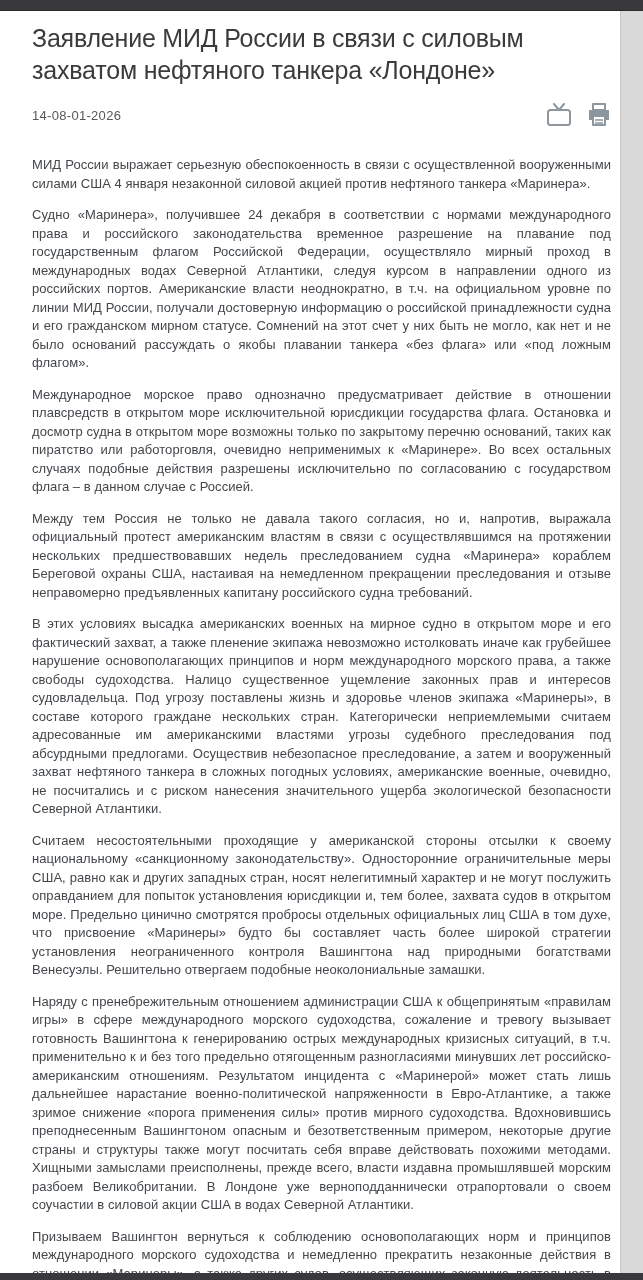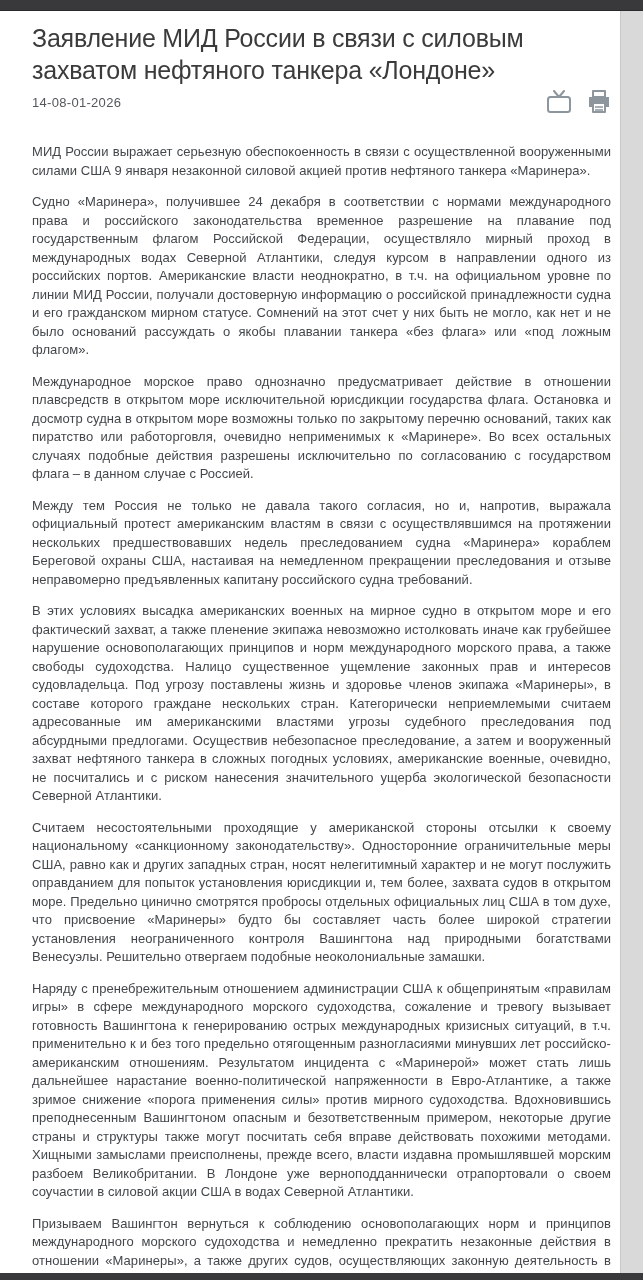--- a/index.html
+++ b/index.html
@@ -30,21 +30,21 @@
   .page-title {
     margin: 0;
     font-size: 25px;
     line-height: 1.26;
     font-weight: 500;
     color: #3b3b3b;
     letter-spacing: -0.2px;
     max-width: 560px;
   }
   .meta-row {
-    margin-top: 3px;
+    margin-top: 16px;
     display: flex;
     justify-content: space-between;
     align-items: center;
     height: 26px;
   }
   .publish-date {
     font-size: 13px;
     color: #54585b;
     letter-spacing: 0.3px;
   }
@@ -87,21 +87,21 @@
           <rect x="2" y="7" width="20" height="10" fill="currentColor" stroke="none"></rect>
           <rect x="6" y="13" width="12" height="9" fill="#ffffff" stroke="currentColor"></rect>
           <line x1="8" y1="17" x2="16" y2="17" stroke="currentColor" stroke-width="1.5"></line>
           <line x1="8" y1="20" x2="16" y2="20" stroke="currentColor" stroke-width="1.5"></line>
         </svg>
       </button>
     </span>
   </div>
 
   <div class="article">
-    <p>МИД России выражает серьезную обеспокоенность в связи с осуществленной вооруженными силами США 9 января незаконной силовой акцией против нефтяного танкера «Маринера».</p>
+    <p>МИД России выражает серьезную обеспокоенность в связи с осуществленной вооруженными силами США 4 января незаконной силовой акцией против нефтяного танкера «Маринера».</p>
     <p>Судно «Маринера», получившее 24 декабря в соответствии с нормами международного права и российского законодательства временное разрешение на плавание под государственным флагом Российской Федерации, осуществляло мирный проход в международных водах Северной Атлантики, следуя курсом в направлении одного из российских портов. Американские власти неоднократно, в т.ч. на официальном уровне по линии МИД России, получали достоверную информацию о российской принадлежности судна и его гражданском мирном статусе. Сомнений на этот счет у них быть не могло, как нет и не было оснований рассуждать о якобы плавании танкера «без флага» или «под ложным флагом».</p>
     <p>Международное морское право однозначно предусматривает действие в отношении плавсредств в открытом море исключительной юрисдикции государства флага. Остановка и досмотр судна в открытом море возможны только по закрытому перечню оснований, таких как пиратство или работорговля, очевидно неприменимых к «Маринере». Во всех остальных случаях подобные действия разрешены исключительно по согласованию с государством флага – в данном случае с Россией.</p>
     <p>Между тем Россия не только не давала такого согласия, но и, напротив, выражала официальный протест американским властям в связи с осуществлявшимся на протяжении нескольких предшествовавших недель преследованием судна «Маринера» кораблем Береговой охраны США, настаивая на немедленном прекращении преследования и отзыве неправомерно предъявленных капитану российского судна требований.</p>
     <p>В этих условиях высадка американских военных на мирное судно в открытом море и его фактический захват, а также пленение экипажа невозможно истолковать иначе как грубейшее нарушение основополагающих принципов и норм международного морского права, а также свободы судоходства. Налицо существенное ущемление законных прав и интересов судовладельца. Под угрозу поставлены жизнь и здоровье членов экипажа «Маринеры», в составе которого граждане нескольких стран. Категорически неприемлемыми считаем адресованные им американскими властями угрозы судебного преследования под абсурдными предлогами. Осуществив небезопасное преследование, а затем и вооруженный захват нефтяного танкера в сложных погодных условиях, американские военные, очевидно, не посчитались и с риском нанесения значительного ущерба экологической безопасности Северной Атлантики.</p>
     <p>Считаем несостоятельными проходящие у американской стороны отсылки к своему национальному «санкционному законодательству». Односторонние ограничительные меры США, равно как и других западных стран, носят нелегитимный характер и не могут послужить оправданием для попыток установления юрисдикции и, тем более, захвата судов в открытом море. Предельно цинично смотрятся пробросы отдельных официальных лиц США в том духе, что присвоение «Маринеры» будто бы составляет часть более широкой стратегии установления неограниченного контроля Вашингтона над природными богатствами Венесуэлы. Решительно отвергаем подобные неоколониальные замашки.</p>
     <p>Наряду с пренебрежительным отношением администрации США к общепринятым «правилам игры» в сфере международного морского судоходства, сожаление и тревогу вызывает готовность Вашингтона к генерированию острых международных кризисных ситуаций, в т.ч. применительно к и без того предельно отягощенным разногласиями минувших лет российско-американским отношениям. Результатом инцидента с «Маринерой» может стать лишь дальнейшее нарастание военно-политической напряженности в Евро-Атлантике, а также зримое снижение «порога применения силы» против мирного судоходства. Вдохновившись преподнесенным Вашингтоном опасным и безответственным примером, некоторые другие страны и структуры также могут посчитать себя вправе действовать похожими методами. Хищными замыслами преисполнены, прежде всего, власти издавна промышлявшей морским разбоем Великобритании. В Лондоне уже верноподданнически отрапортовали о своем соучастии в силовой акции США в водах Северной Атлантики.</p>
     <p>Призываем Вашингтон вернуться к соблюдению основополагающих норм и принципов международного морского судоходства и немедленно прекратить незаконные действия в отношении «Маринеры», а также других судов, осуществляющих законную деятельность в открытом море. Повторяем требование к американской стороне обеспечить гуманное и достойное обращение с находящимися на борту танкера в составе экипажа российскими гражданами, неукоснительно соблюдать их права и интересы, а также не препятствовать их скорейшему возвращению на Родину.</p>
   </div>
 </div>
 

